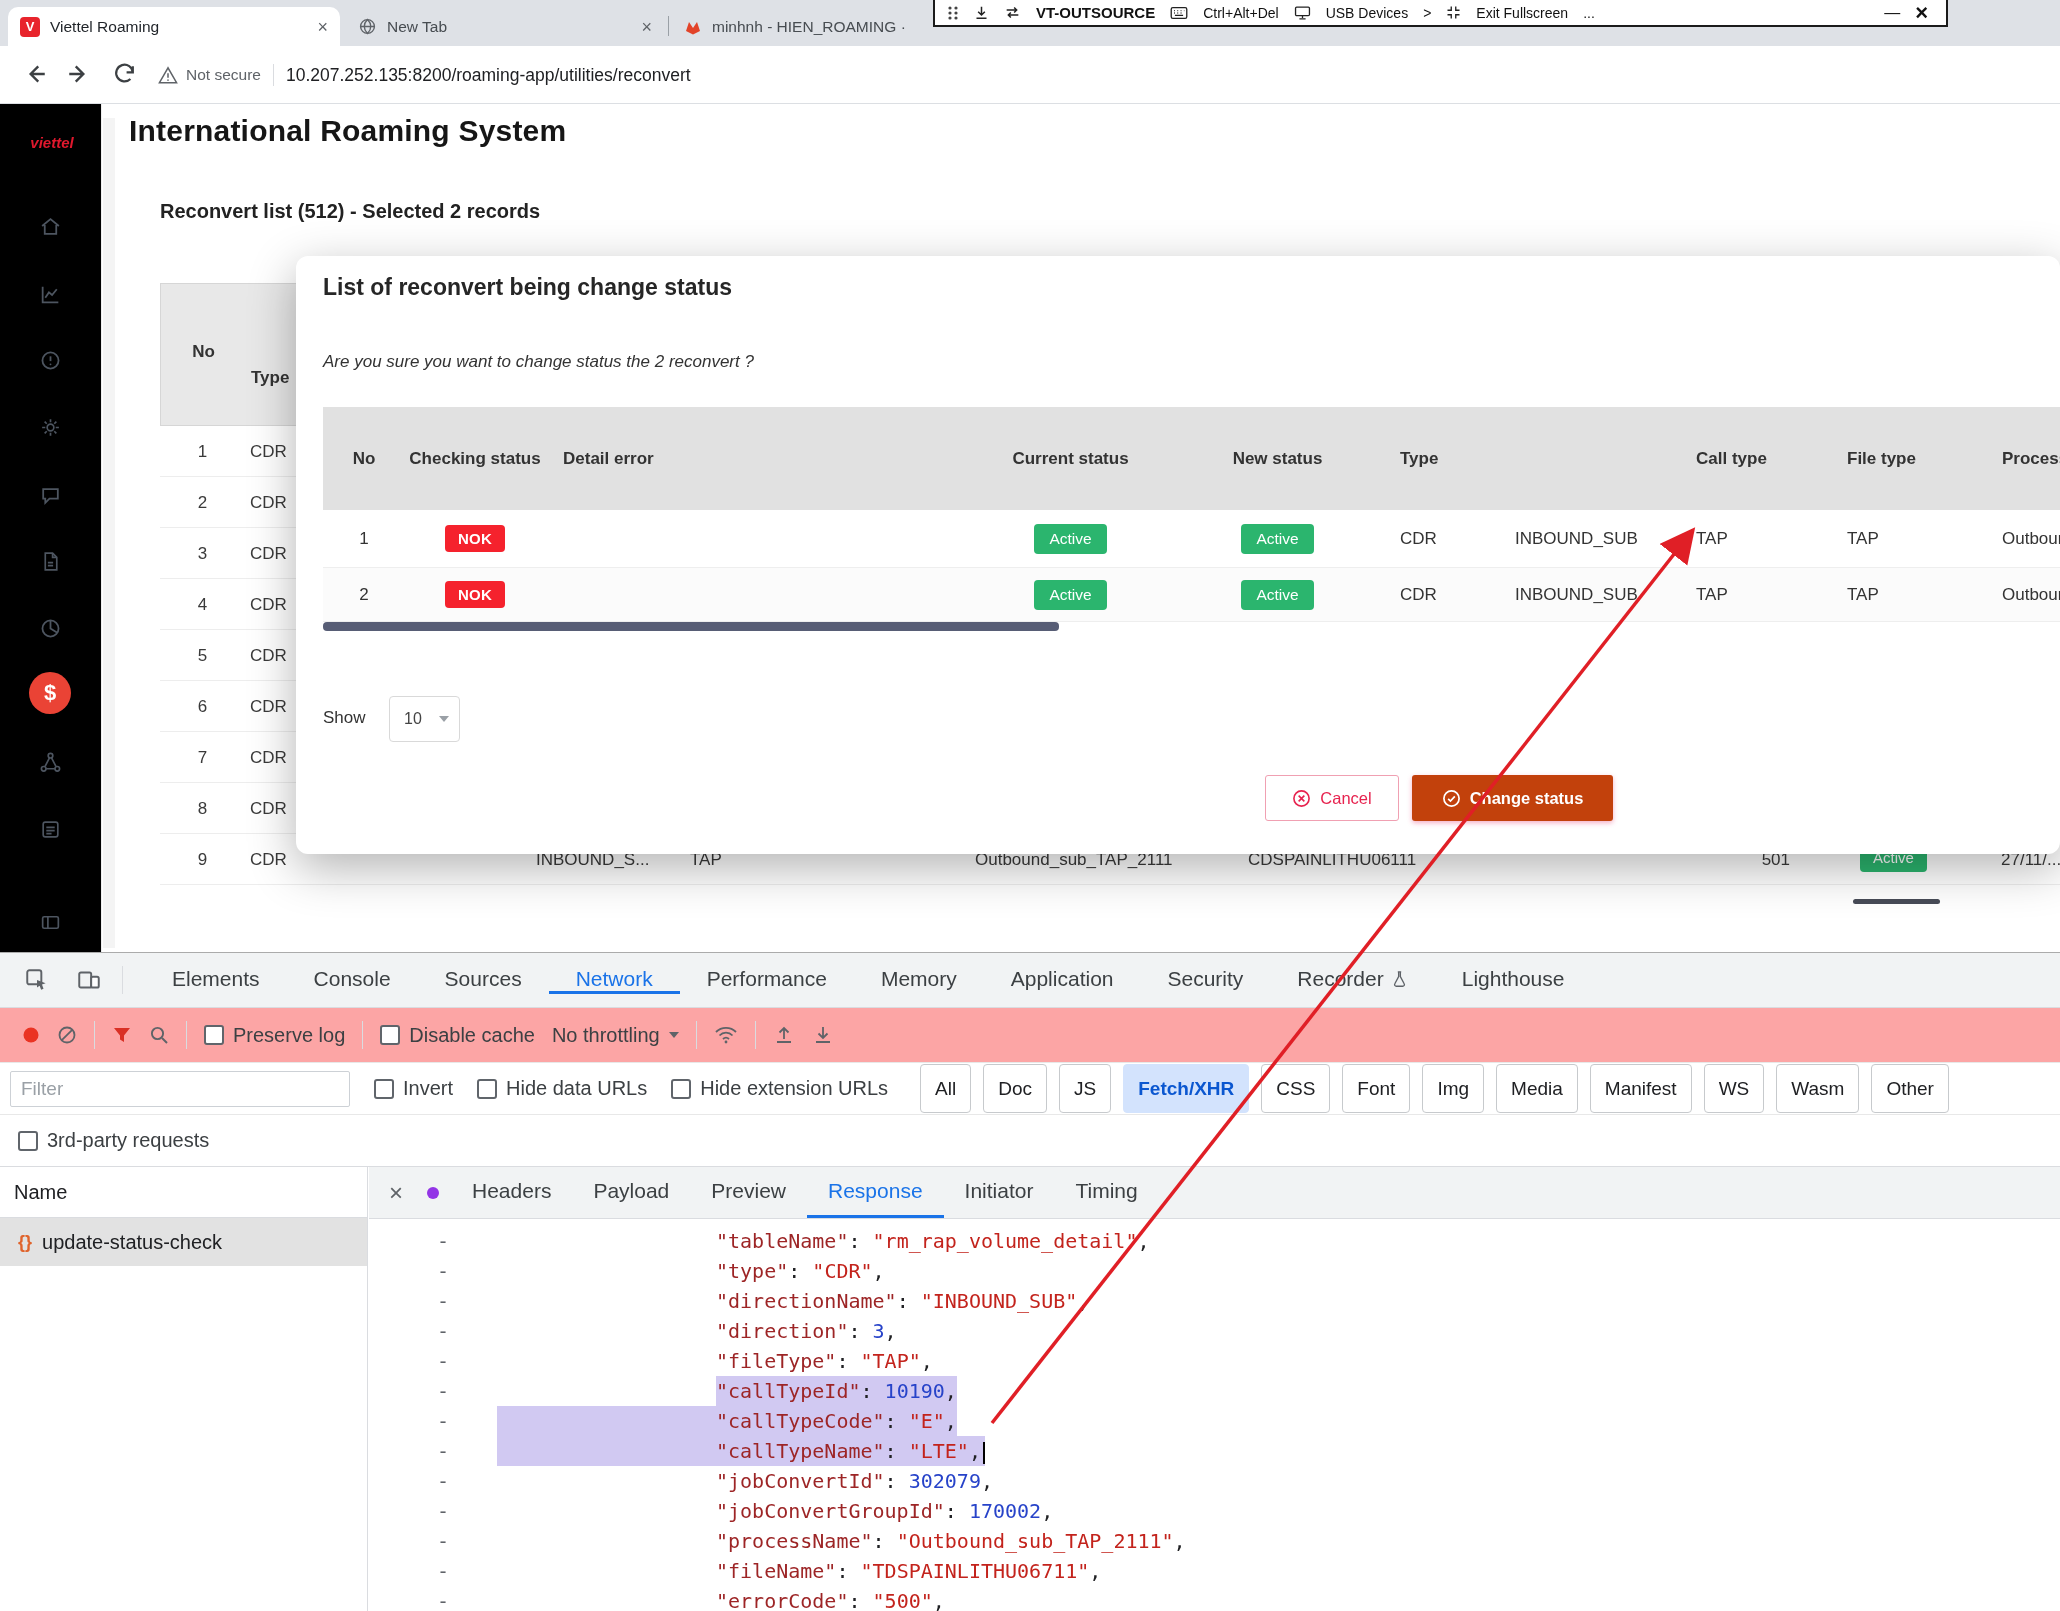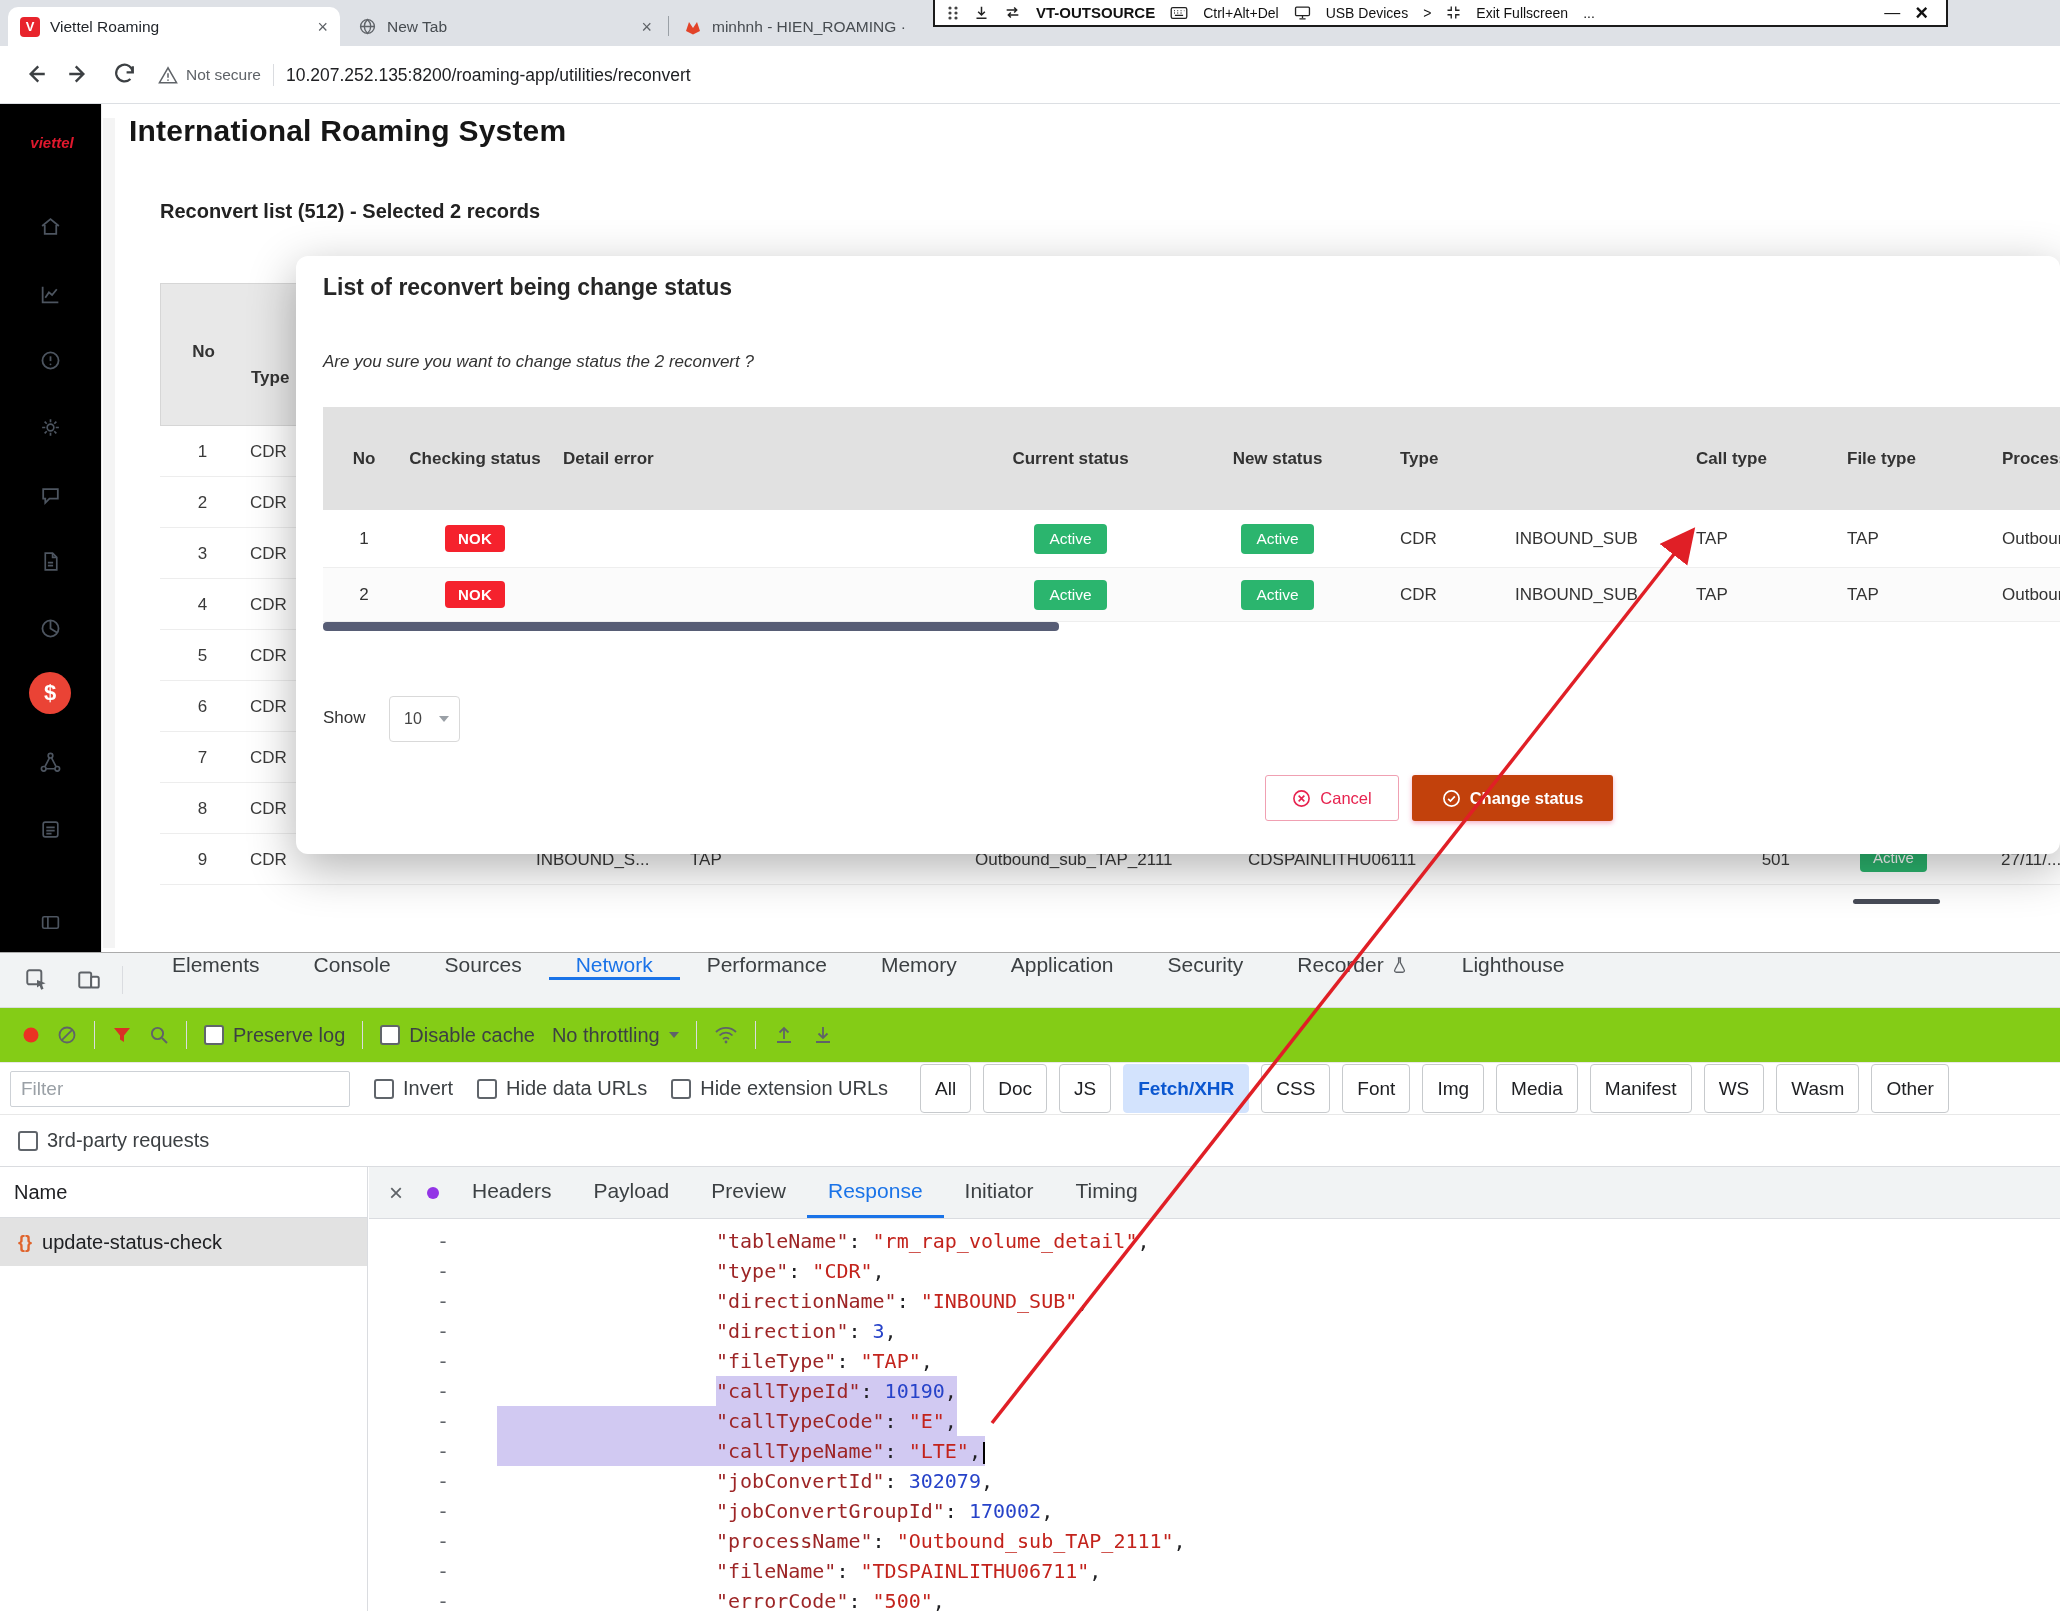--- a/index.html
+++ b/index.html
@@ -73,24 +73,24 @@
   .sel-caret{width:0;height:0;border-left:5px solid transparent;border-right:5px solid transparent;border-top:6px solid #9aa0a6;margin-left:auto}
   .btn{position:absolute;top:519px;height:46px;border-radius:3px;display:flex;align-items:center;justify-content:center;gap:9px;font-size:16.5px;cursor:pointer}
   .btn-cancel{left:969px;width:134px;background:#fff;border:1px solid #f0a0b2;color:#e7234f}
   .btn-confirm{left:1116px;width:201px;background:#c2410c;color:#fff;font-weight:bold;box-shadow:0 2px 5px rgba(228,26,91,.35)}
 
   
   .devtools{position:absolute;left:0;top:952px;width:2060px;height:659px;background:#fff;border-top:1px solid #ababab}
   .dt-tabbar{position:absolute;left:0;top:0;width:100%;height:55px;background:#f1f3f4;border-bottom:1px solid #dadce0}
   .dt-ico{position:absolute;top:14px;color:#5f6368}
   .vdiv{width:1px;height:28px;background:#dadce0;align-self:center}
-  .dtabs{position:absolute;left:145px;top:0;height:55px;display:flex;align-items:flex-start}
+  .dtabs{position:absolute;left:145px;top:0;height:55px;display:flex;align-items:center}
   .dtab{display:flex;align-items:center;gap:7px;padding:0 27px;font-size:21px;color:#3c4043;border-bottom:3px solid transparent}
   .dtab.active{color:#1a73e8;border-bottom-color:#1a73e8}
-  .dt-toolbar{position:absolute;left:0;top:55px;width:100%;height:55px;background:#84cc16;border-bottom:1px solid #e8e8e8;display:flex;align-items:center;gap:17px;padding-left:22px;font-size:20px;color:#3c4043}
+  .dt-toolbar{position:absolute;left:0;top:55px;width:100%;height:55px;background:#fca5a5;border-bottom:1px solid #e8e8e8;display:flex;align-items:center;gap:17px;padding-left:22px;font-size:20px;color:#3c4043}
   .cb{width:20px;height:20px;border:2px solid #60656b;border-radius:3px;background:#fff;flex:none}
   .cbrow{display:flex;align-items:center;gap:9px}
   .thr{display:flex;align-items:center;gap:9px}
   .dt-filterrow{position:absolute;left:0;top:110px;width:100%;height:52px;background:#fff;border-bottom:1px solid #e8e8e8;display:flex;align-items:center;gap:24px;padding-left:10px;font-size:20px;color:#3c4043;overflow:hidden}
   .filter-input{width:340px;height:36px;border:1px solid #cdd1d6;border-radius:2px;font-size:19px;padding:0 10px;color:#202124;font-family:"Liberation Sans",sans-serif}
   .filter-input::placeholder{color:#9aa0a6}
   .chips{display:flex;align-items:center;gap:12px;margin-left:8px}
   .chip{height:49px;padding:0 14px;border:1px solid #c7cacd;border-radius:4px;display:flex;align-items:center;font-size:19px;color:#202124;background:#fff;white-space:nowrap}
   .chip.sel{background:#d3e3fd;border-color:#d3e3fd;color:#0b57d0;font-weight:bold}
   .dt-thirdrow{position:absolute;left:0;top:162px;width:100%;height:52px;border-bottom:1px solid #dadce0;display:flex;align-items:center;gap:10px;padding-left:18px;font-size:20px;color:#3c4043}

